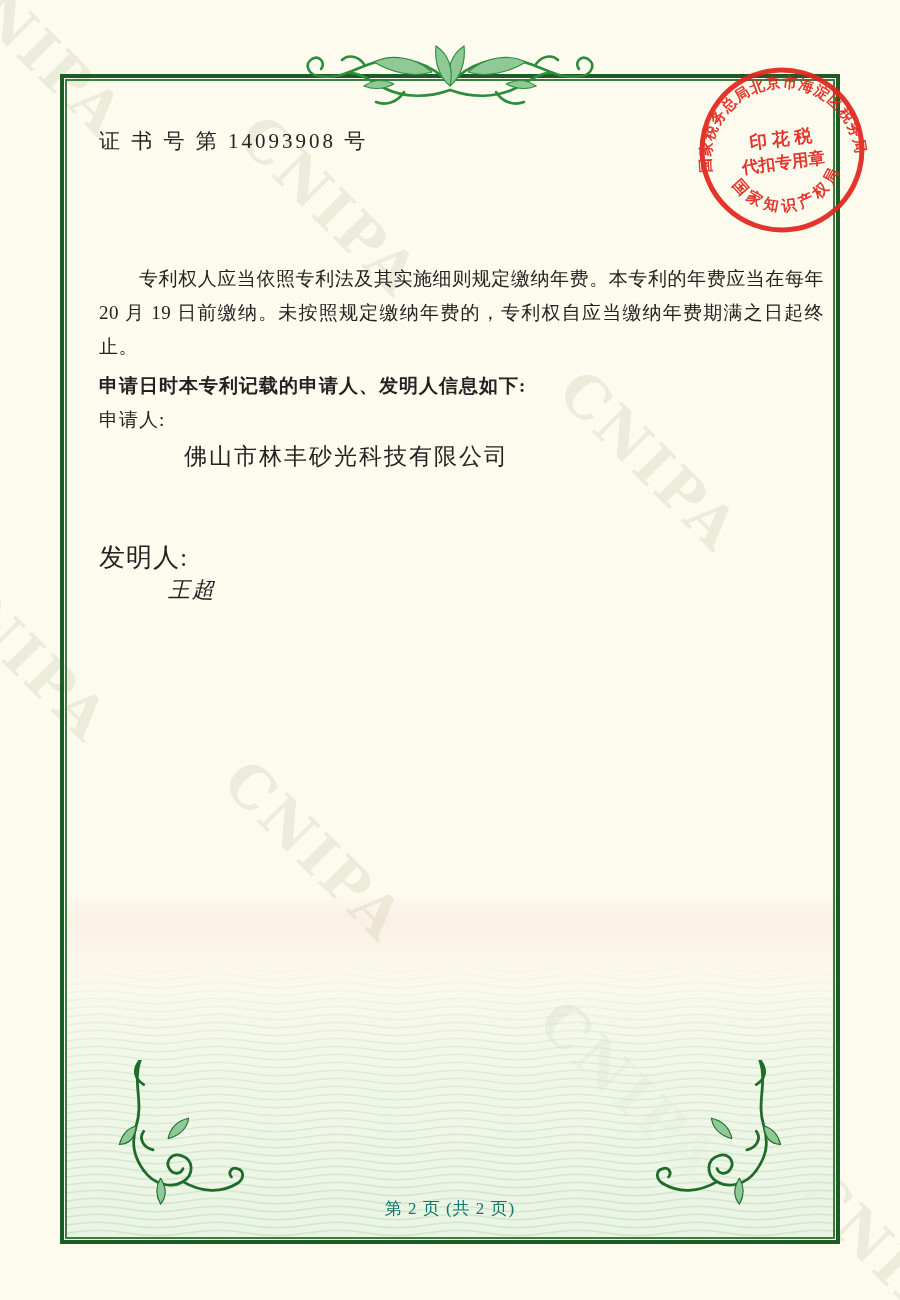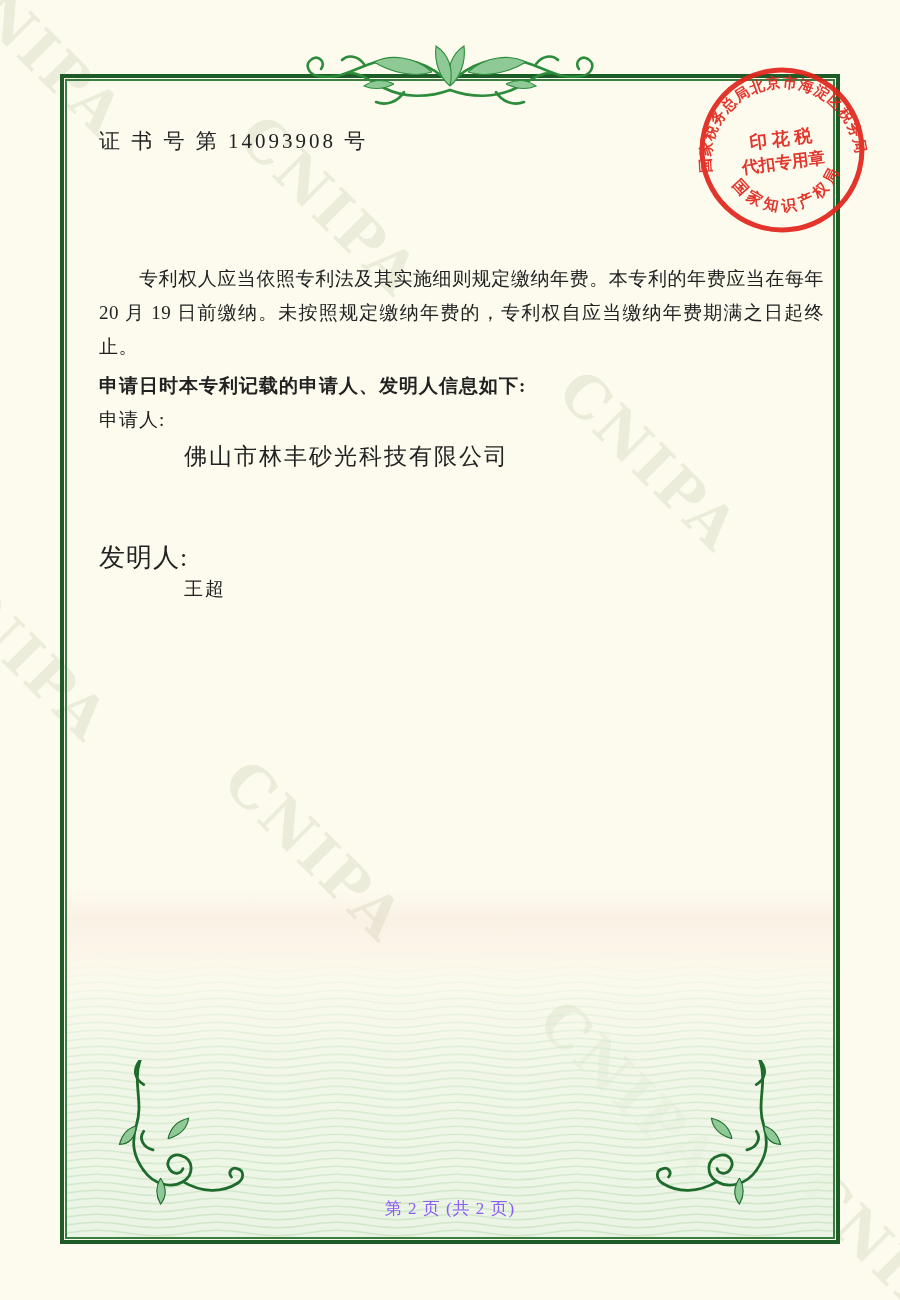--- a/index.html
+++ b/index.html
@@ -80,25 +80,25 @@
     left:99px;top:262px;width:725px;
     font-size:19px;line-height:34px;
     text-indent:40px;
     text-align:justify;
     letter-spacing:0.5px;
   }
   .info-intro{left:99px;top:376px;font-size:19px;letter-spacing:1px;font-weight:bold;}
   .applicant-label{left:99px;top:410px;font-size:19px;letter-spacing:1px;text-align:center;}
   .applicant-name{left:184px;top:445px;font-size:23px;letter-spacing:2px;}
   .inventor-label{left:99px;top:545px;font-size:26px;letter-spacing:1px;}
-  .inventor-name{left:184px;top:579px;font-size:19px;letter-spacing:2px;}
+  .inventor-name{left:168px;top:579px;font-size:22px;letter-spacing:2px;font-style:italic;}
   .page-footer{
     left:0;right:0;top:1200px;
     text-align:center;font-size:17px;letter-spacing:1px;
-    color:#8b5cf6;
+    color:#0f766e;
   }
 </style>
 </head>
 <body>
 
 <div class="page">
 
   <div class="wm wm1">CNIPA</div>
   <div class="wm wm2">CNIPA</div>
   <div class="wm wm3">CNIPA</div>

